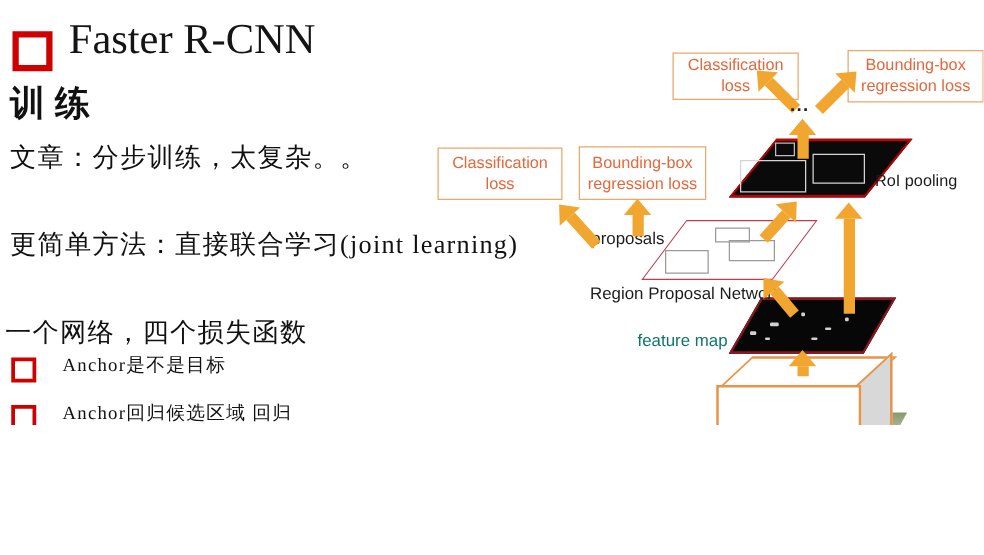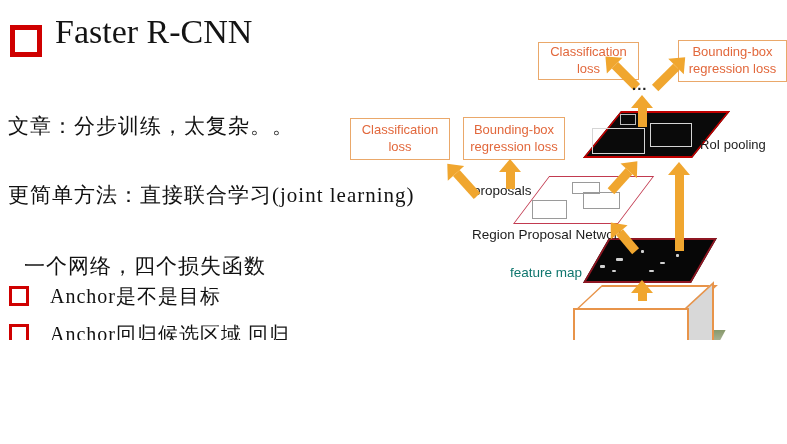--- a/index.html
+++ b/index.html
@@ -5,21 +5,21 @@
   html,body{margin:0;padding:0;background:#fff;}
   #slide{position:relative;width:787px;height:340px;background:#ffffff;overflow:hidden;
          font-family:"Liberation Sans",sans-serif;}
   
   .abs{position:absolute;}
   .title-sq{width:22px;height:22px;border:5px solid #cf0000;background:#fff;}
   .li-sq{width:14px;height:14px;border:3px solid #cf0000;background:#fff;}
   .title-text{font-family:"Liberation Serif",serif;font-size:34px;color:#141414;white-space:nowrap;}
   .subtitle{font-family:"Liberation Serif",serif;font-size:28px;font-weight:bold;color:#111;letter-spacing:8px;}
   .para{font-family:"Liberation Serif",serif;font-size:21px;color:#111;white-space:nowrap;letter-spacing:1px;}
-  .li-text{font-family:"Liberation Serif",serif;font-size:20px;color:#111;white-space:nowrap;letter-spacing:1px;}
+  .li-text{font-family:"Liberation Serif",serif;font-size:15px;color:#111;white-space:nowrap;letter-spacing:1px;}
   
   .loss-box{position:absolute;border:1px solid #eaa86a;background:#fff;color:#e2683c;
             font-size:13px;line-height:1.3;display:flex;flex-direction:column;
             align-items:center;justify-content:center;text-align:center;z-index:6;}
   .dlabel{position:absolute;color:#1c1c1c;font-size:13.5px;white-space:nowrap;z-index:7;}
   .dlabel.red{color:#0f766e;}
   .para-shape{position:absolute;}
   .arrow{position:absolute;display:flex;flex-direction:column;align-items:center;z-index:8;width:22px;}
   .arrow .head{width:0;height:0;border-left:11px solid transparent;border-right:11px solid transparent;
                border-bottom:13px solid #f0a62f;}
@@ -29,24 +29,25 @@
   .dots{position:absolute;font-size:15px;font-weight:bold;color:#222;letter-spacing:1px;z-index:9;}
 </style>
 </head>
 <body>
 
 <div id="slide">
 
   <span class="abs title-sq" style="left:10px;top:25px;"></span>
   <div class="abs title-text" style="left:55px;top:13px;">Faster R-CNN</div>
 
+  <div class="abs subtitle" style="left:8px;top:64px;">训练</div>
 
   <div class="abs para" style="left:8px;top:112px;">文章：分步训练，太复杂。。</div>
   <div class="abs para" style="left:8px;top:181px;text-align:center;">更简单方法：直接联合学习(joint learning)</div>
-  <div class="abs para" style="left:24px;top:252px;text-align:center;">一个网络，四个损失函数</div>
+  <div class="abs para" style="left:4px;top:252px;text-align:center;">一个网络，四个损失函数</div>
 
   <span class="abs li-sq" style="left:9px;top:286px;"></span>
   <div class="abs li-text" style="left:50px;top:283px;">Anchor是不是目标</div>
 
   <span class="abs li-sq" style="left:9px;top:324px;"></span>
   <div class="abs li-text" style="left:50px;top:321px;">Anchor回归候选区域 回归</div>
 
   <span class="abs li-sq" style="left:9px;top:361px;"></span>
 
   <span class="abs li-sq" style="left:9px;top:397px;"></span>

